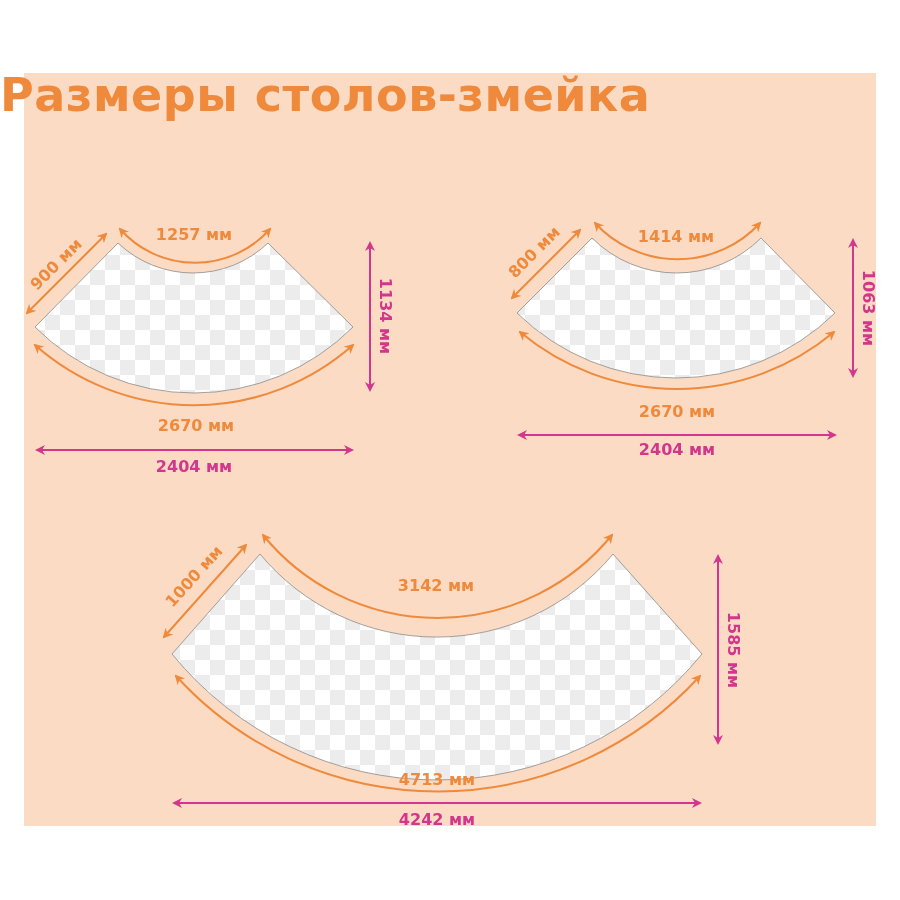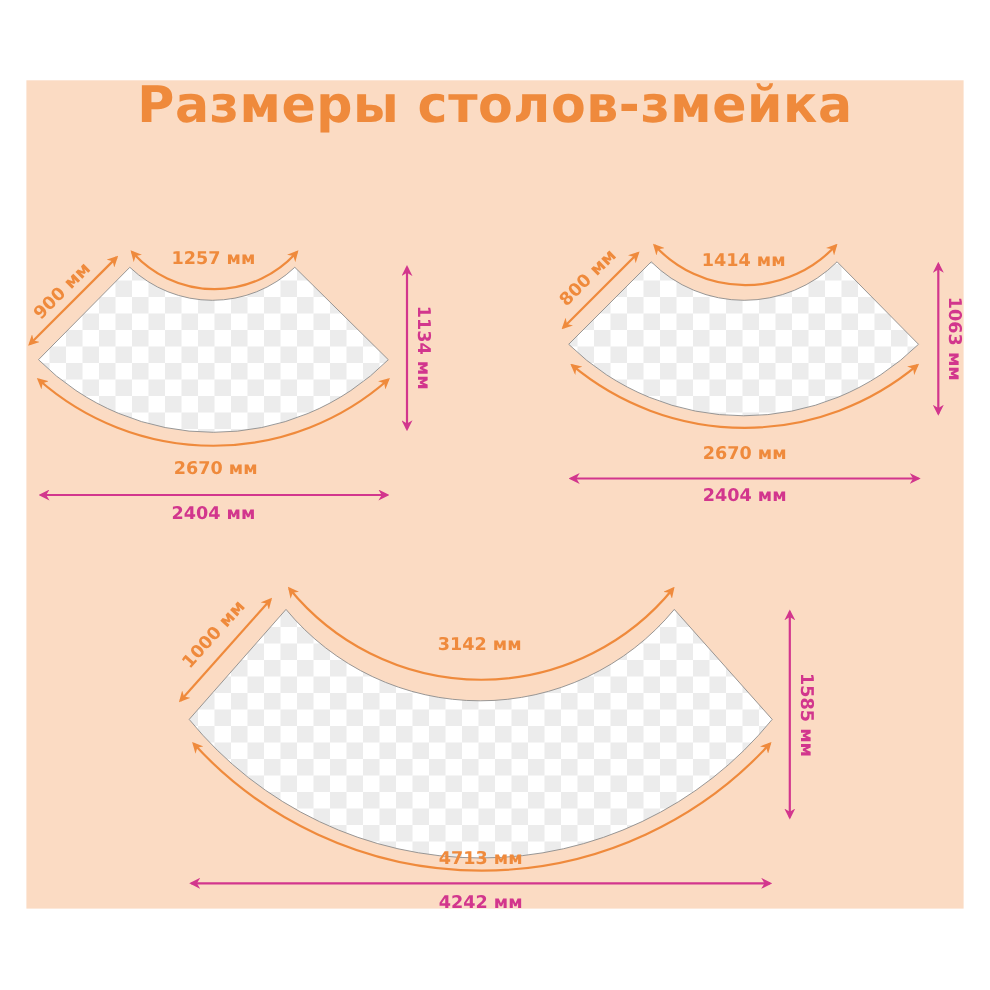--- a/index.html
+++ b/index.html
@@ -1,18 +1,18 @@
 <!DOCTYPE html>
 <html><head>
 <meta charset="utf-8">
 <style>
   html, body { margin: 0; padding: 0; background: #ffffff; }
   body { width: 900px; height: 900px; position: relative; overflow: hidden; font-family: "DejaVu Sans", "Liberation Sans", sans-serif; }
   .panel { position: absolute; left: 24px; top: 73px; width: 852px; height: 753px; background: #fbdbc3; }
-  .title { position: absolute; left: 0; top: 68px; width: 900px; text-align: center; font-size: 46px; font-weight: bold; color: #ef8a3c; letter-spacing: 0.5px; font-family: "DejaVu Sans", sans-serif; }
+  .title { position: absolute; left: 0; top: 68px; width: 900px; text-align: left; font-size: 46px; font-weight: bold; color: #ef8a3c; letter-spacing: 0.5px; font-family: "DejaVu Sans", sans-serif; }
   svg { position: absolute; left: 0; top: 0; }
   .lbl { font-family: "DejaVu Sans", sans-serif; font-weight: bold; font-size: 16px; }
   .o { fill: #ef8a3c; }
   .m { fill: #d2368d; }
 </style>
 </head>
 <body>
 
 <div class="panel"></div>
 <div class="title">Размеры столов-змейка</div>

